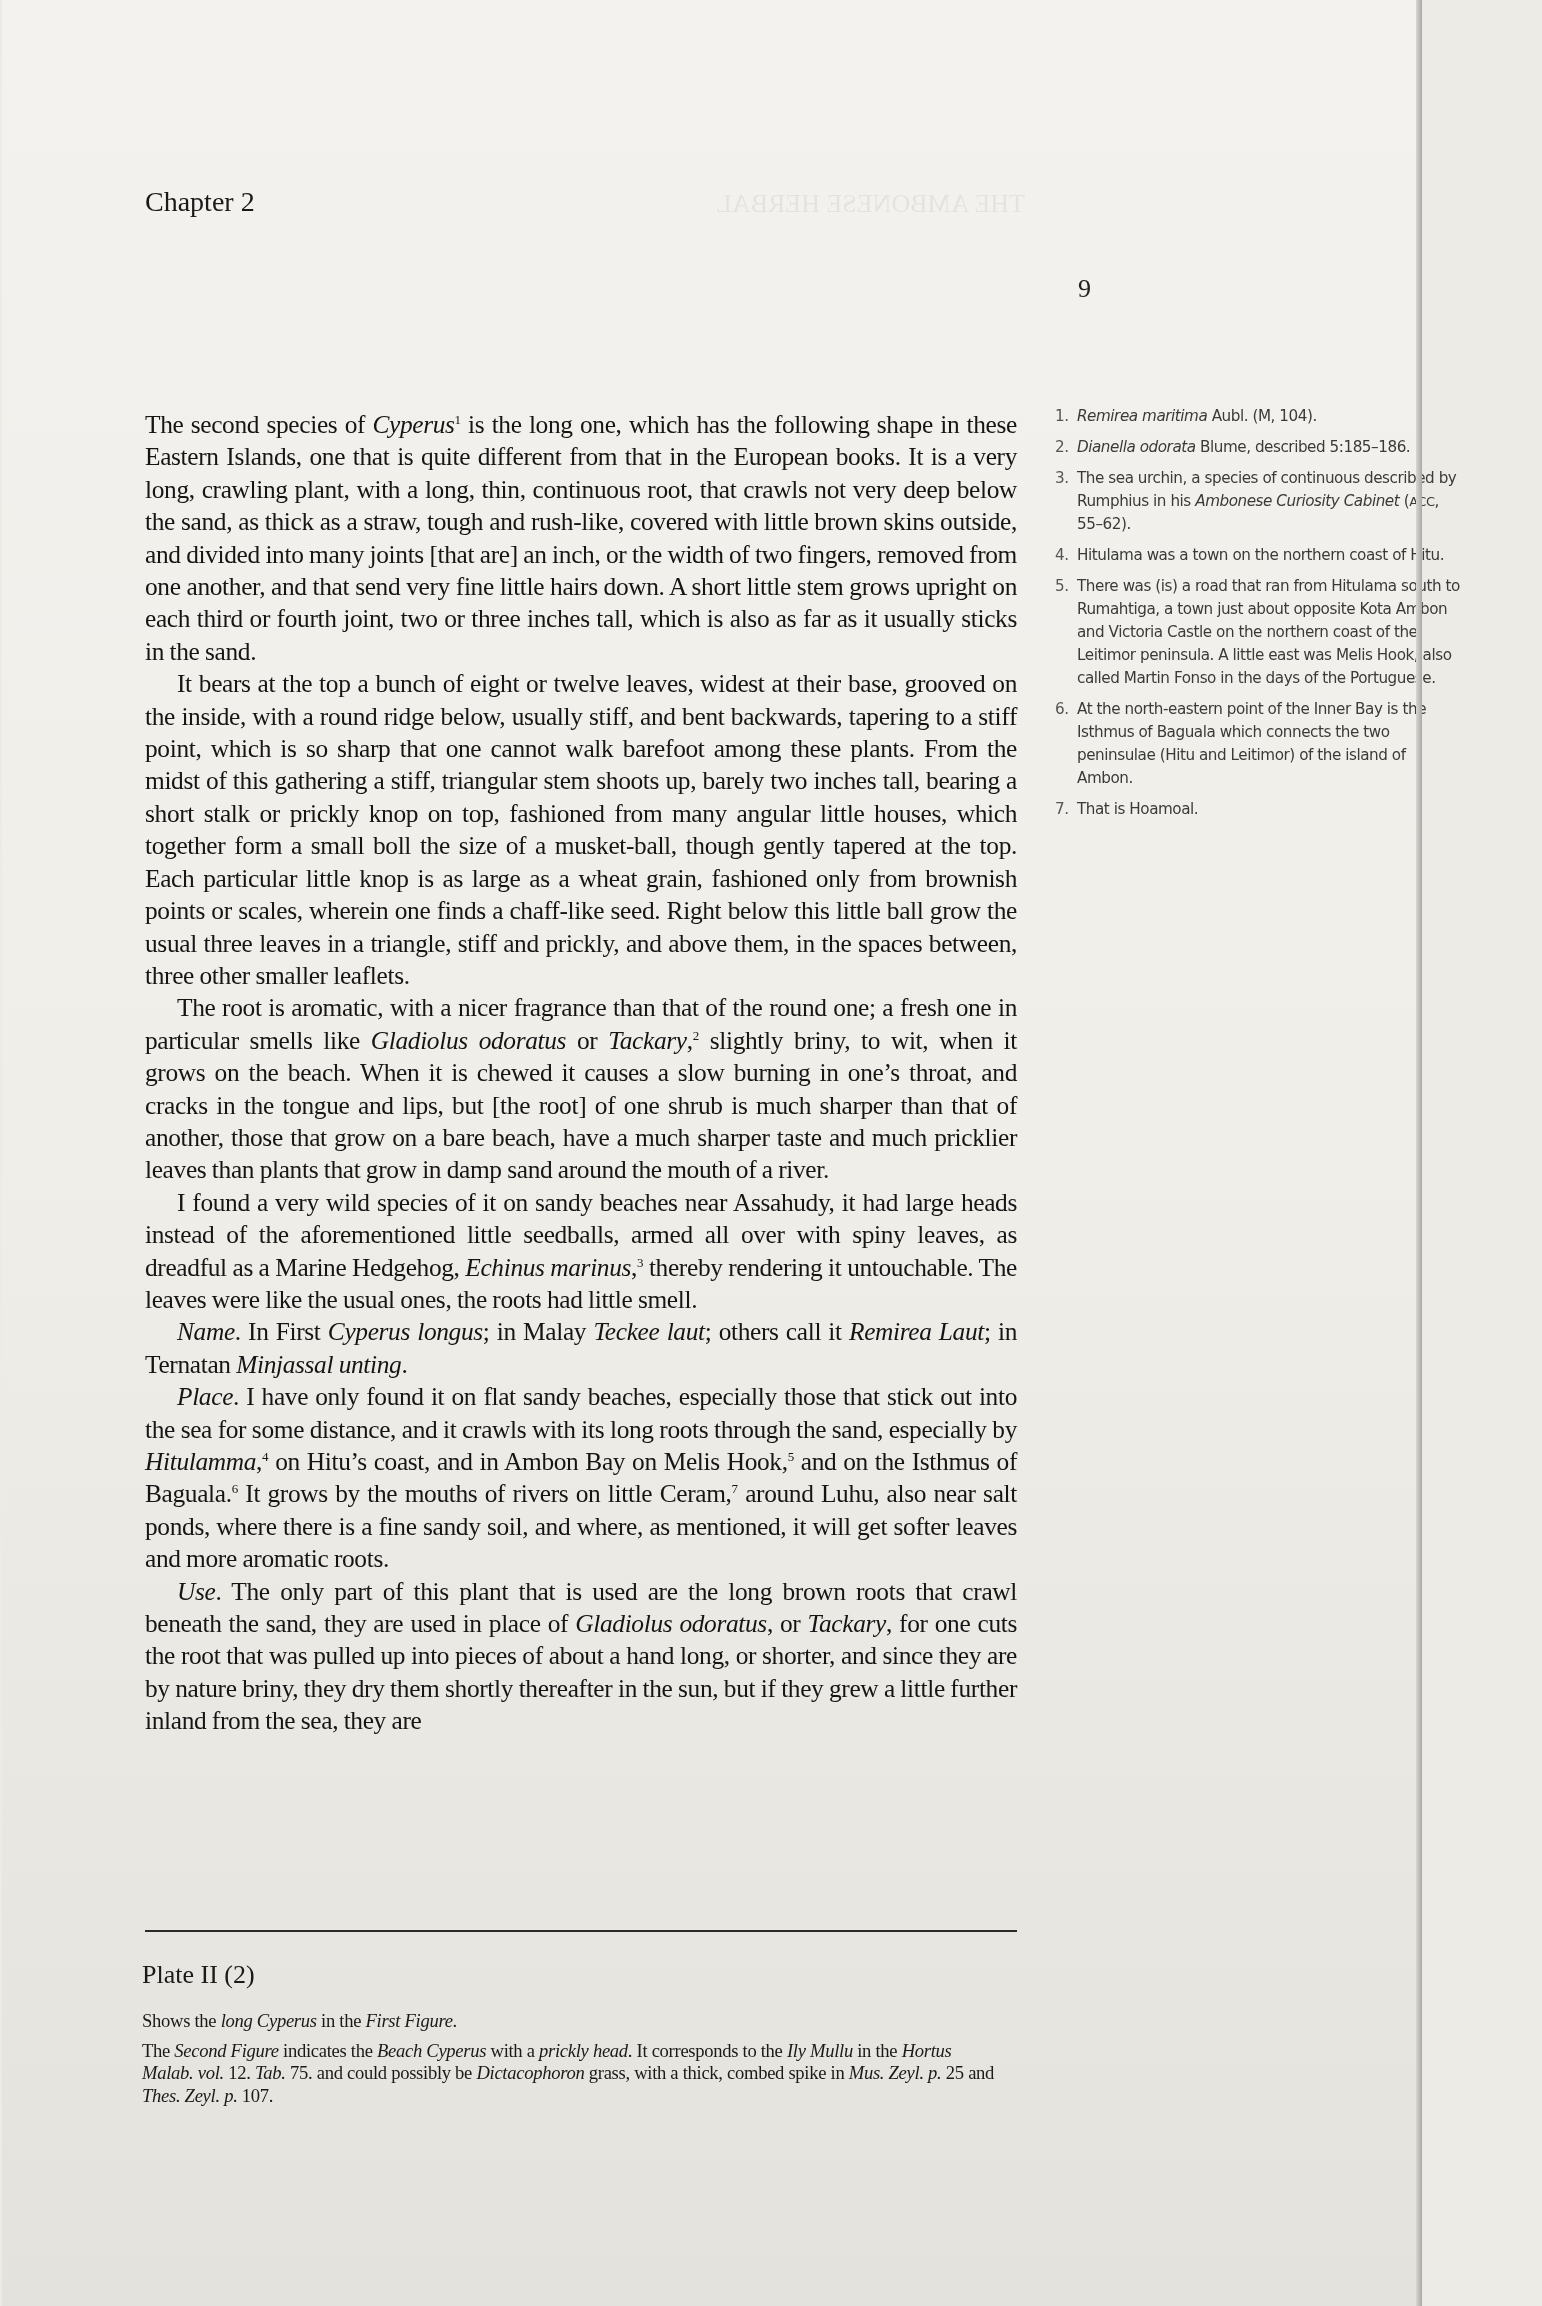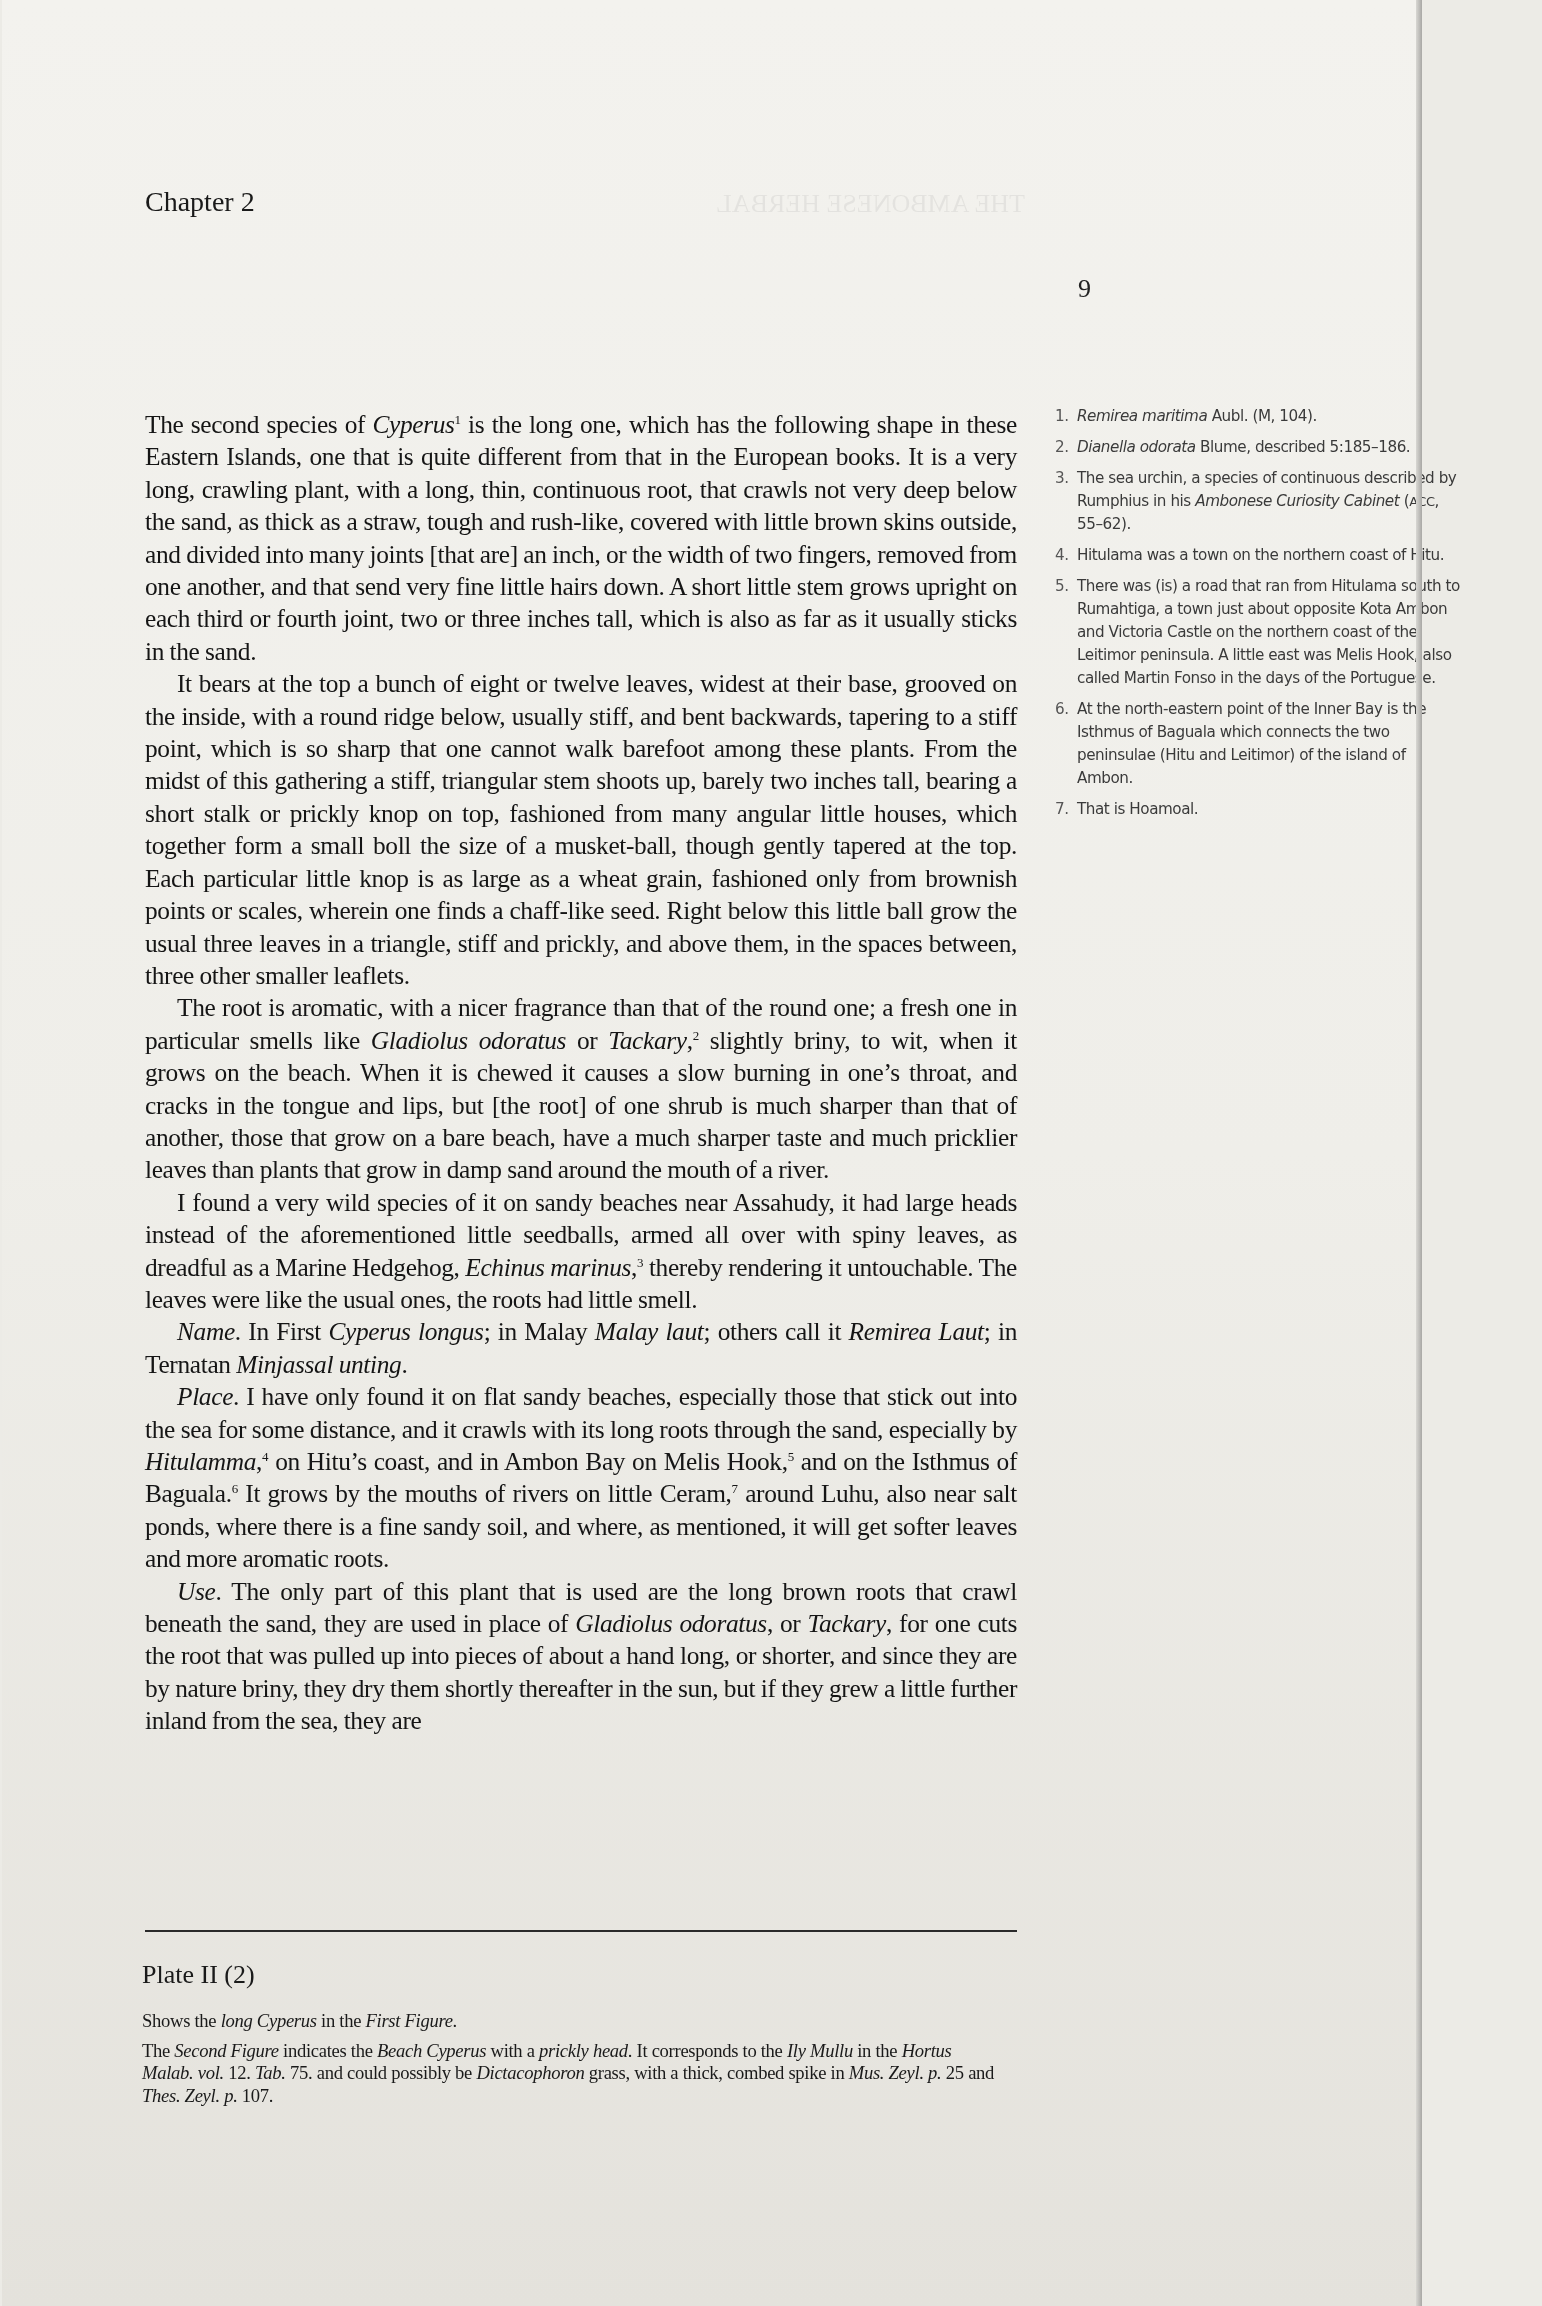--- a/index.html
+++ b/index.html
@@ -77,21 +77,21 @@
   <div class="ghost">THE AMBONESE HERBAL</div>
 
   <div class="chapter-label">Chapter 2</div>
   <div class="page-number">9</div>
 
   <div class="body-text" id="body-text">
       <p><span>The second species of </span><i>Cyperus</i><sup>1</sup><span> is the long one, which has the following shape in these Eastern Islands, one that is quite different from that in the European books. It is a very long, crawling plant, with a long, thin, continuous root, that crawls not very deep below the sand, as thick as a straw, tough and rush-like, covered with little brown skins outside, and divided into many joints [that are] an inch, or the width of two fingers, removed from one another, and that send very fine little hairs down. A short little stem grows upright on each third or fourth joint, two or three inches tall, which is also as far as it usually sticks in the sand.</span></p>
       <p class="indent"><span>It bears at the top a bunch of eight or twelve leaves, widest at their base, grooved on the inside, with a round ridge below, usually stiff, and bent backwards, tapering to a stiff point, which is so sharp that one cannot walk barefoot among these plants. From the midst of this gathering a stiff, trian­gular stem shoots up, barely two inches tall, bearing a short stalk or prickly knop on top, fashioned from many angular little houses, which together form a small boll the size of a musket-ball, though gently tapered at the top. Each particular little knop is as large as a wheat grain, fashioned only from brownish points or scales, wherein one finds a chaff-like seed. Right below this little ball grow the usual three leaves in a triangle, stiff and prickly, and above them, in the spaces between, three other smaller leaflets.</span></p>
       <p class="indent"><span>The root is aromatic, with a nicer fragrance than that of the round one; a fresh one in particular smells like </span><i>Gladiolus odoratus</i><span> or </span><i>Tackary</i><span>,</span><sup>2</sup><span> slightly briny, to wit, when it grows on the beach. When it is chewed it causes a slow burning in one’s throat, and cracks in the tongue and lips, but [the root] of one shrub is much sharper than that of another, those that grow on a bare beach, have a much sharper taste and much pricklier leaves than plants that grow in damp sand around the mouth of a river.</span></p>
       <p class="indent"><span>I found a very wild species of it on sandy beaches near Assahudy, it had large heads instead of the aforementioned little seedballs, armed all over with spiny leaves, as dreadful as a Marine Hedgehog, </span><i>Echinus marinus</i><span>,</span><sup>3</sup><span> thereby rendering it untouchable. The leaves were like the usual ones, the roots had little smell.</span></p>
-      <p class="indent"><i>Name</i><span>. In First </span><i>Cyperus longus</i><span>; in Malay </span><i>Malay laut</i><span>; others call it </span><i>Remirea Laut</i><span>; in Ternatan </span><i>Minjassal unting</i><span>.</span></p>
+      <p class="indent"><i>Name</i><span>. In First </span><i>Cyperus longus</i><span>; in Malay </span><i>Teckee laut</i><span>; others call it </span><i>Remirea Laut</i><span>; in Ternatan </span><i>Minjassal unting</i><span>.</span></p>
       <p class="indent"><i>Place</i><span>. I have only found it on flat sandy beaches, especially those that stick out into the sea for some distance, and it crawls with its long roots through the sand, especially by </span><i>Hitulamma</i><span>,</span><sup>4</sup><span> on Hitu’s coast, and in Ambon Bay on Melis Hook,</span><sup>5</sup><span> and on the Isthmus of Baguala.</span><sup>6</sup><span> It grows by the mouths of rivers on little Ceram,</span><sup>7</sup><span> around Luhu, also near salt ponds, where there is a fine sandy soil, and where, as mentioned, it will get softer leaves and more aromatic roots.</span></p>
       <p class="indent"><i>Use</i><span>. The only part of this plant that is used are the long brown roots that crawl beneath the sand, they are used in place of </span><i>Gladiolus odoratus</i><span>, or </span><i>Tackary</i><span>, for one cuts the root that was pulled up into pieces of about a hand long, or shorter, and since they are by nature briny, they dry them shortly thereaf­ter in the sun, but if they grew a little further inland from the sea, they are</span></p>
     </div>
 
   <div class="rule"></div>
 
   <div class="plate-title">Plate II (2)</div>
   <div class="plate-text" id="plate-text">
       <p><span>Shows the </span><i>long Cyperus</i><span> in the </span><i>First Figure</i><span>.</span></p>
       <p><span>The </span><i>Second Figure</i><span> indicates the </span><i>Beach Cyperus</i><span> with a </span><i>prickly head</i><span>. It corresponds to the </span><i>Ily Mullu</i><span> in the </span><i>Hortus Malab. vol.</i><span> 12. </span><i>Tab.</i><span> 75. and could possibly be </span><i>Dictacophoron</i><span> grass, with a thick, combed spike in </span><i>Mus. Zeyl. p.</i><span> 25 and </span><i>Thes. Zeyl. p.</i><span> 107.</span></p>

